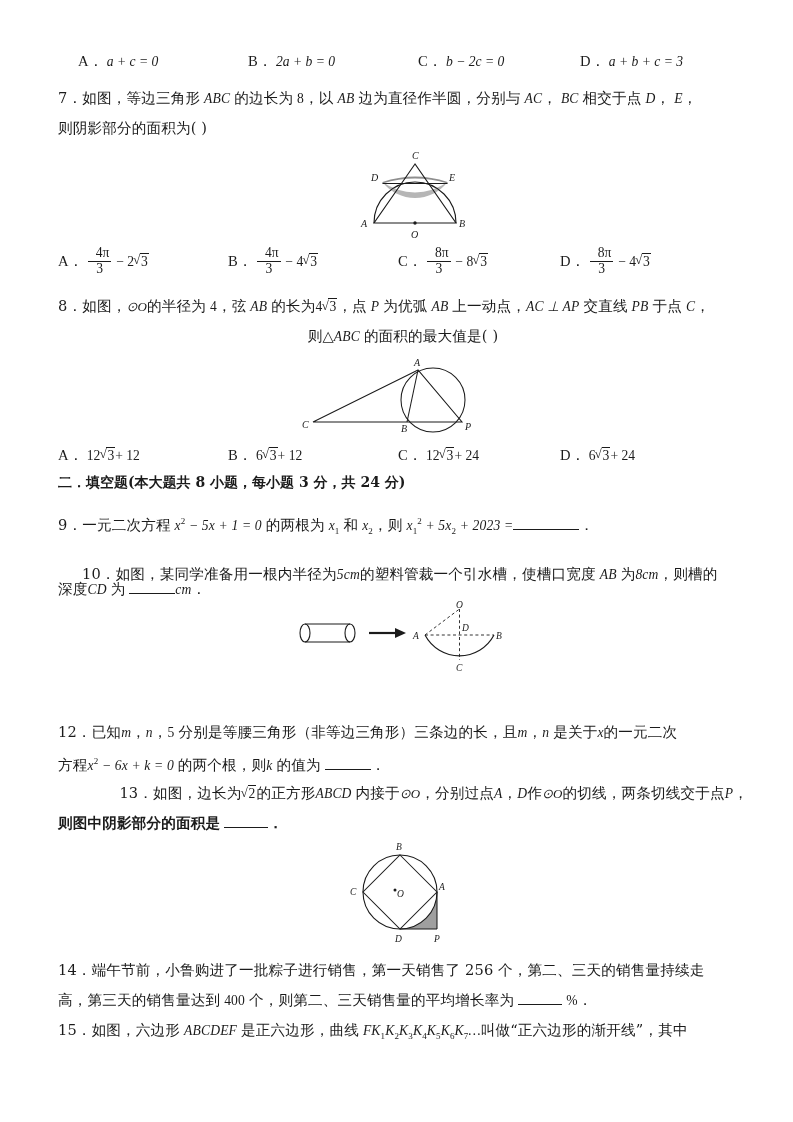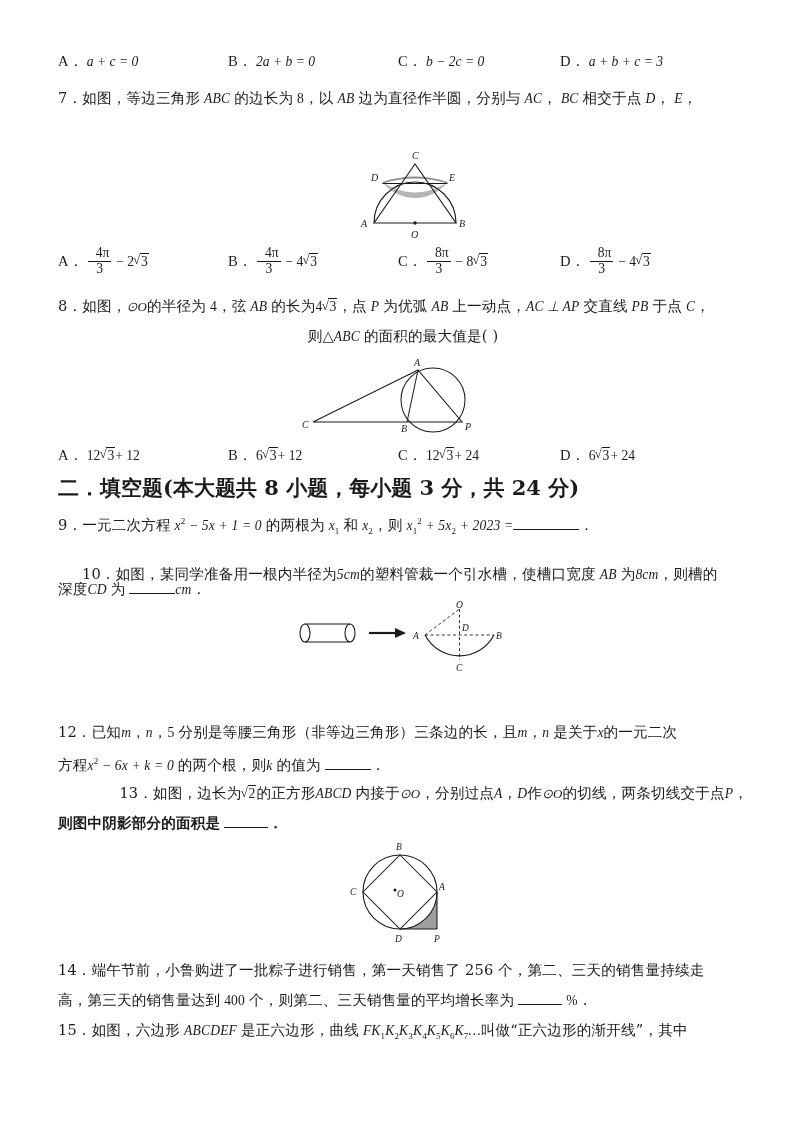--- a/index.html
+++ b/index.html
@@ -96,21 +96,21 @@
   .blank {
     display: inline-block;
     border-bottom: 1px solid #1b1b1b;
     height: 11px;
   }
   .sec-head {
     position: absolute;
     left: 58px;
     font-family: "DejaVu Serif", "Liberation Serif", serif;
     font-weight: bold;
-    font-size: 21px;
+    font-size: 14px;
     white-space: nowrap;
   }
   .figure {
     position: absolute;
   }
   .footer {
     position: absolute;
     width: 793px;
     left: 0;
     text-align: center;
@@ -119,21 +119,21 @@
     font-size: 15px;
     letter-spacing: 2.5px;
   }
   .circ { font-size: 13px; }
 </style>
 </head>
 <body>
 
 <div class="page">
 
-  <div class="opt-row" style="top:52px;">
+  <div class="opt-row" style="top:52px;margin-left:20px;">
     <div class="opt opt-a">
       <span class="lbl">A．</span>
       <span class="mathi">a + c = 0</span>
     </div>
     <div class="opt opt-b">
       <span class="lbl">B．</span>
       <span class="mathi">2a + b = 0</span>
     </div>
     <div class="opt opt-c">
       <span class="lbl">C．</span>
@@ -151,20 +151,21 @@
     <span class="cn">的边长为</span>
     <span class="mathn">8</span><span class="cn">，以</span>
     <span class="mathi">AB</span>
     <span class="cn">边为直径作半圆，分别与</span>
     <span class="mathi">AC</span><span class="cn">，</span>
     <span class="mathi">BC</span>
     <span class="cn">相交于点</span>
     <span class="mathi">D</span><span class="cn">，</span>
     <span class="mathi">E</span><span class="cn">，</span>
   </div>
+  <div class="line cn" style="top:118px;">则阴影部分的面积为(        )</div>
 
   <div class="figure" style="left:330px; top:142px; width:170px; height:100px;">
     <svg width="170" height="100" viewBox="0 0 170 100">
       <defs>
         <clipPath id="segClip7">
           <path d="M 44,46 A 41,41 0 0 1 126,46 L 126,90 L 44,90 Z"></path>
         </clipPath>
       </defs>
 
       <path d="M 52.5,40 A 41,41 0 0 0 117.5,40 A 56,56 0 0 1 52.5,40 Z" fill="#9a9a9a" stroke="none" opacity="0.72"></path>

